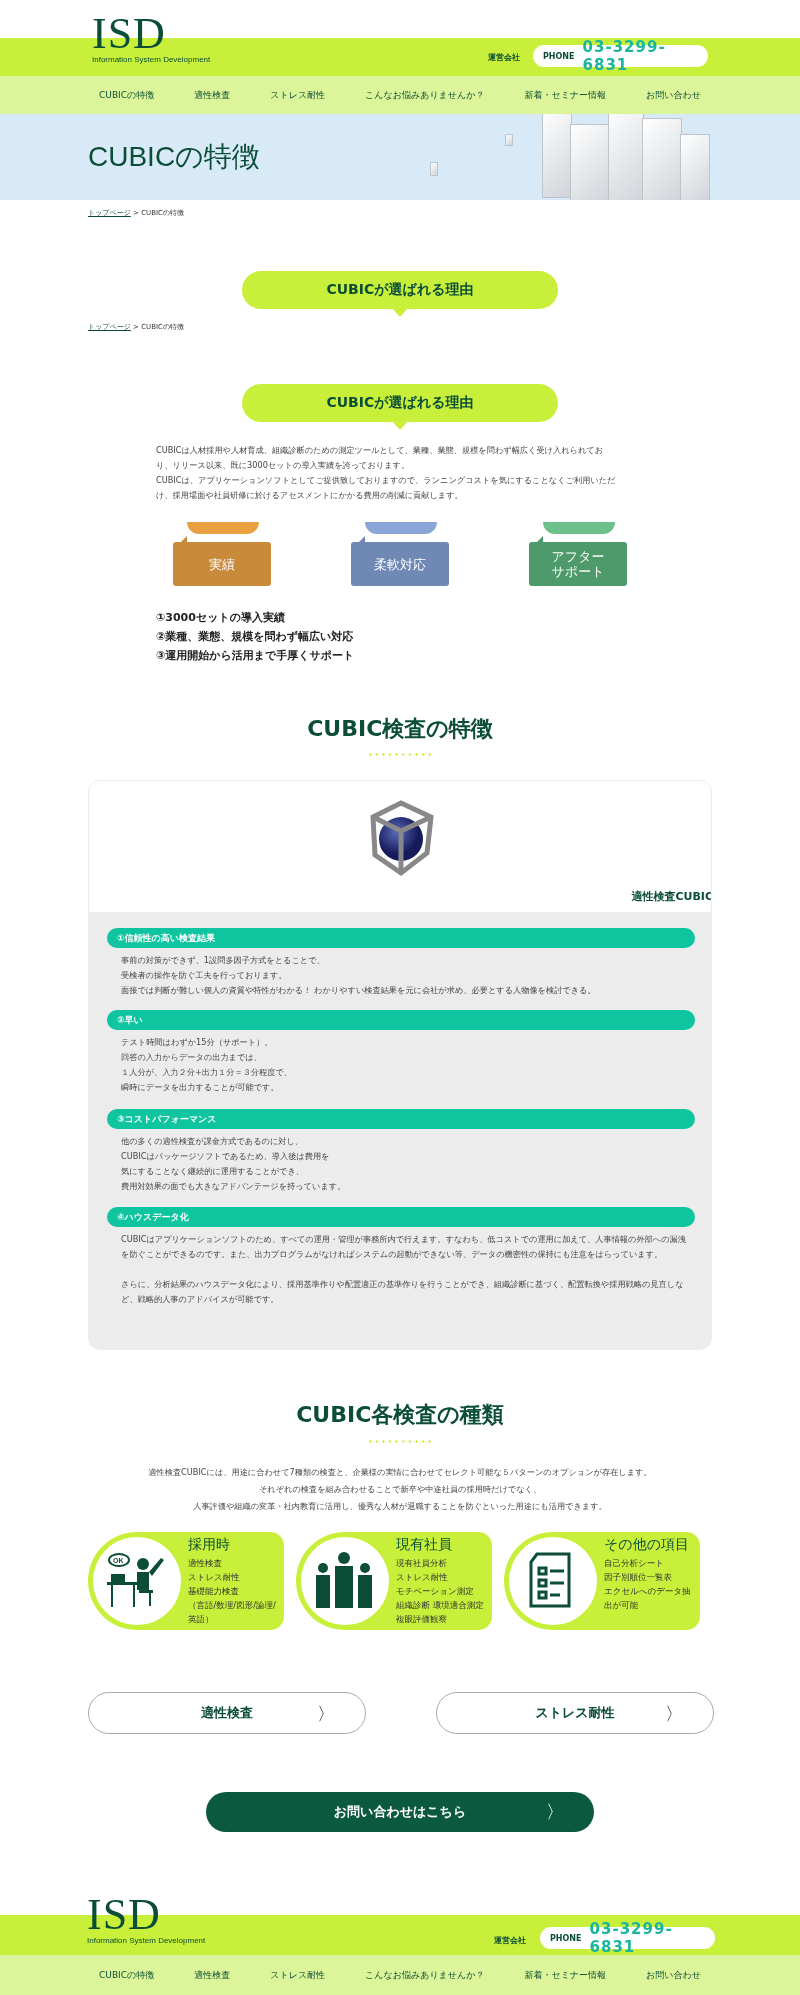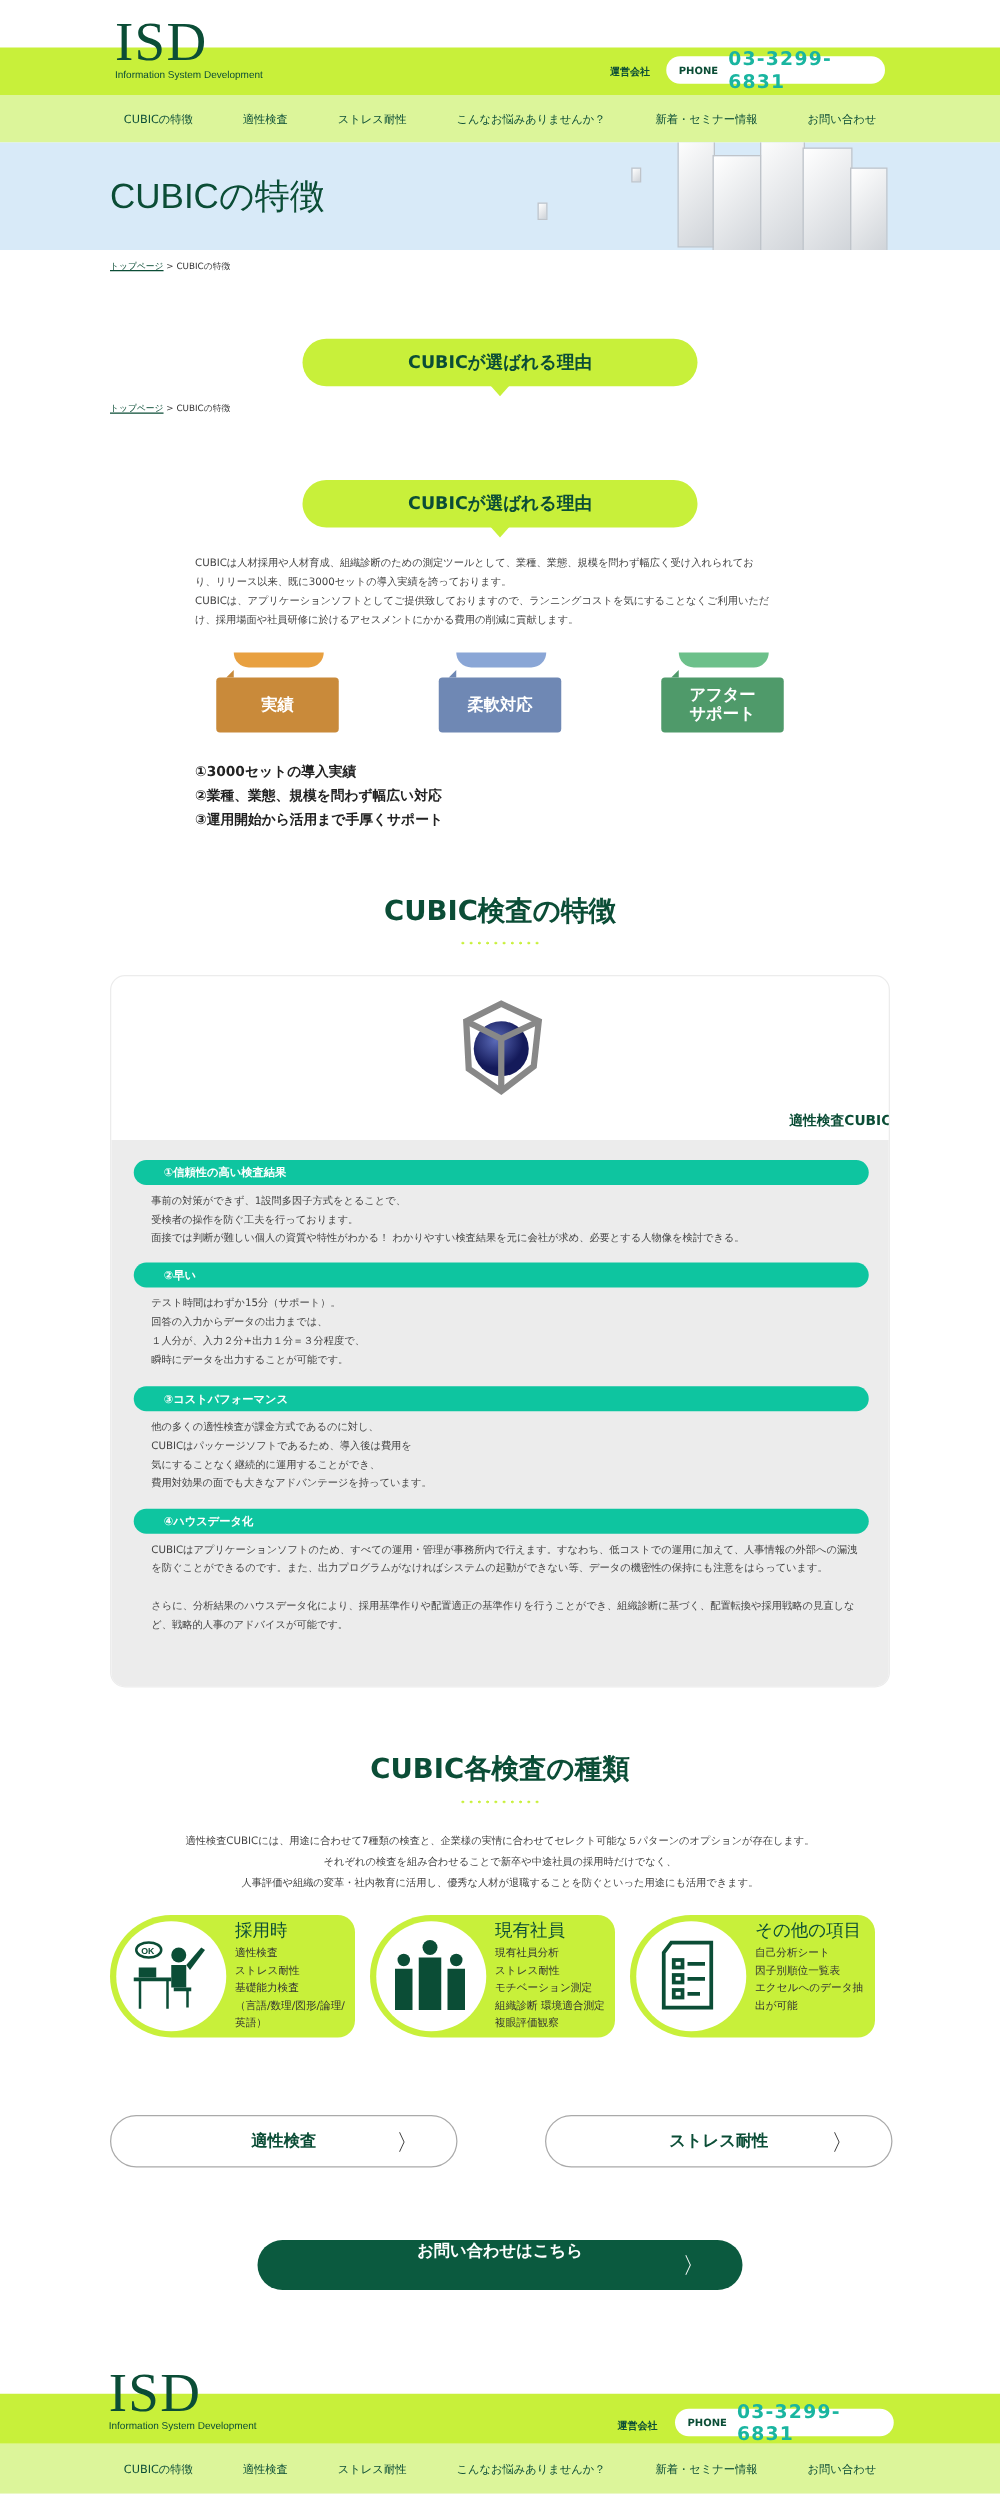--- a/index.html
+++ b/index.html
@@ -26,44 +26,44 @@
 .cube{position:absolute;background:linear-gradient(135deg,#fff,#cfd3d8);border:1px solid #bfc4ca}
 .crumb{position:absolute;left:88px;font-size:7px;color:#333}
 .crumb .home{text-decoration:underline;color:#0b4d36}
 
 .bubble{position:absolute;left:242px;width:316px;height:38px;border-radius:19px;background:#c8f03a;display:flex;align-items:center;justify-content:center;font-size:14px;font-weight:bold;color:#0b4d36}
 .bubble:after{content:"";position:absolute;left:150px;bottom:-8px;border-left:8px solid transparent;border-right:8px solid transparent;border-top:9px solid #c8f03a}
 .intro{position:absolute;left:156px;top:443px;width:490px;font-size:8.2px;line-height:15px;color:#444}
 
 .badge{position:absolute;top:522px;width:100px;height:64px}
 .badge .arc{position:absolute;left:14px;top:0;width:72px;height:12px;border-radius:0 0 40px 40px}
-.badge .box{position:absolute;left:0;top:20px;width:98px;height:44px;border-radius:3px;color:#fff;font-size:13px;font-weight:bold;display:flex;align-items:center;justify-content:center;text-align:left;line-height:15px}
+.badge .box{position:absolute;left:0;top:20px;width:98px;height:44px;border-radius:3px;color:#fff;font-size:13px;font-weight:normal;display:flex;align-items:center;justify-content:center;text-align:left;line-height:15px}
 .badge .box:before{content:"";position:absolute;left:8px;top:-6px;border-left:6px solid transparent;border-bottom:6px solid;border-bottom-color:inherit}
 .points{position:absolute;left:156px;top:608px;font-size:11px;line-height:19px;font-weight:bold;color:#222}
 
 .sec-title{position:absolute;left:0;width:800px;text-align:center;font-size:22px;font-weight:bold;color:#0b4d36}
 .dots{position:absolute;left:367px;width:66px;height:3px;background:radial-gradient(circle,#c8f03a 1px,transparent 1.2px) 0 0/6.6px 3px}
 
 .card{position:absolute;left:88px;top:780px;width:624px;height:570px;border-radius:12px;border:1px solid #ececec;background:#fff;overflow:hidden}
 .card .lower{position:absolute;left:0;top:131px;width:624px;height:440px;background:#ececec}
 .cube-logo{position:absolute;left:272px;top:16px;width:80px;height:82px}
 .card .prod{position:absolute;left:0;top:108px;width:624px;text-align:right;font-size:11px;font-weight:bold;color:#0b4d36}
-.feat-h{position:absolute;left:18px;width:588px;height:20px;border-radius:10px;background:#0ec5a0;color:#fff;font-size:9px;font-weight:bold;display:flex;align-items:center;padding-left:24px}
+.feat-h{position:absolute;left:18px;width:588px;height:20px;border-radius:10px;background:#0ec5a0;color:#fff;font-size:9px;font-weight:bold;display:flex;align-items:center;padding-left:10px}
 .feat-b{position:absolute;left:32px;width:570px;font-size:8.2px;line-height:15px;color:#444}
 
 .types-text{position:absolute;left:0;top:1464px;width:800px;text-align:center;font-size:8.2px;line-height:17px;color:#444}
 .type{position:absolute;top:1532px;width:196px;height:98px;background:#c8f03a;border-radius:50px 14px 14px 50px}
 .type .circ{position:absolute;left:5px;top:5px;width:88px;height:88px;border-radius:50%;background:#fff}
 .type .ttl{position:absolute;left:100px;top:4px;font-size:14px;font-weight:normal;color:#0b4d36}
 .type ul{position:absolute;left:100px;top:24px;list-style:none;font-size:8.5px;line-height:14px;color:#333;width:92px}
 .type svg{position:absolute;left:15px;top:18px}
 
 .pill{position:absolute;top:1692px;width:278px;height:42px;border-radius:21px;border:1px solid #aaa;background:#fff;display:flex;align-items:center;justify-content:center;font-size:13px;font-weight:bold;color:#0b4d36}
 .pill .chev{position:absolute;right:30px;top:9px;font-size:18px;font-weight:normal;color:#333}
-.cta{position:absolute;left:206px;top:1792px;width:388px;height:40px;border-radius:20px;background:#0b5a3f;color:#fff;display:flex;align-items:flex-start;justify-content:center;font-size:13px;font-weight:bold}
+.cta{position:absolute;left:206px;top:1792px;width:388px;height:40px;border-radius:20px;background:#0b5a3f;color:#fff;display:flex;align-items:center;justify-content:center;font-size:13px;font-weight:bold}
 .cta .chev{position:absolute;right:30px;top:8px;font-size:18px;font-weight:normal}
 </style>
 </head>
 <body>
 
 <div class="hdr" style="top:0">
   <div class="band-top"></div>
   <div class="band-lime"></div>
   <div class="band-nav">
     <div class="nav">

